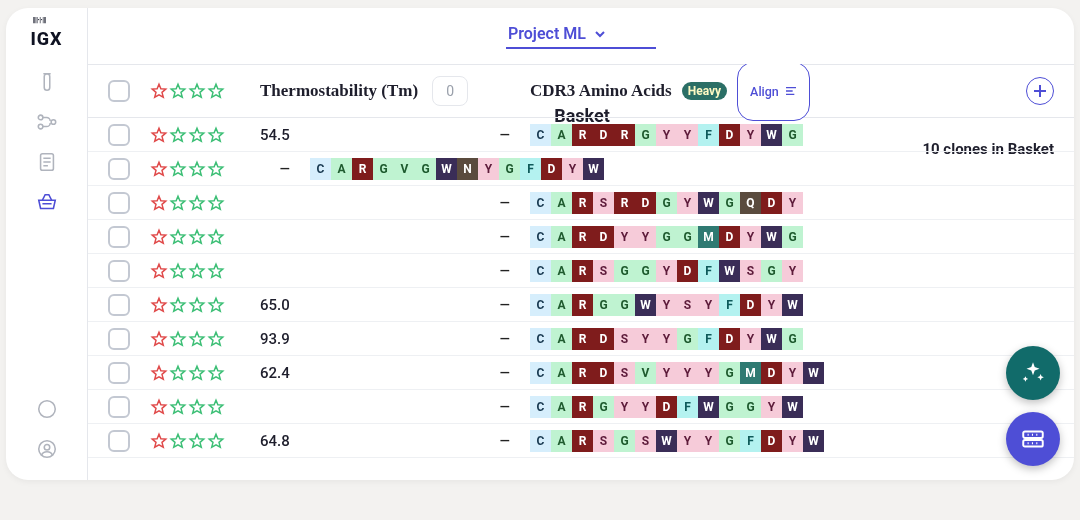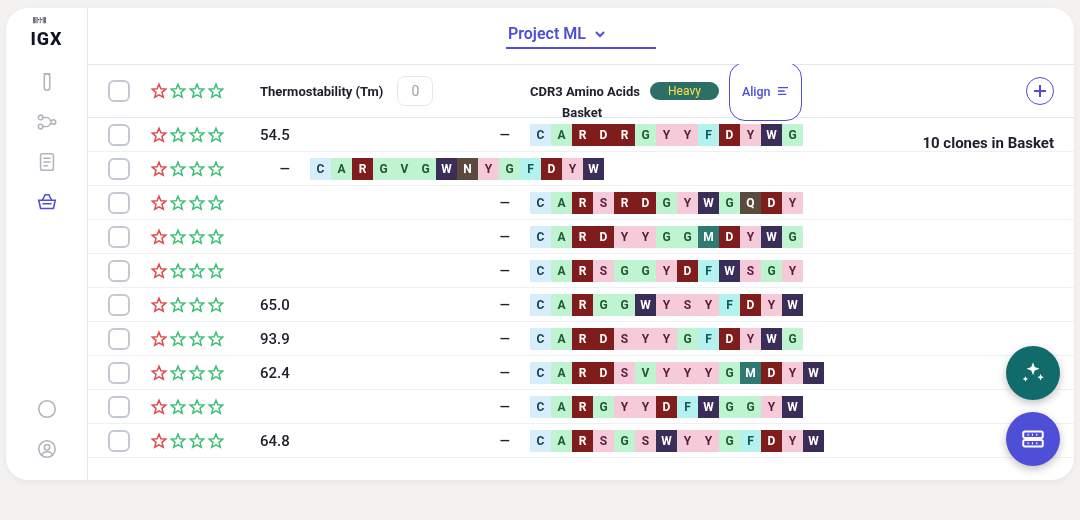--- a/index.html
+++ b/index.html
@@ -25,41 +25,41 @@
   .side-icon.active{color:var(--accent);}
   .side-icon svg{width:22px;height:22px;}
   .side-bottom{margin-top:auto;margin-bottom:14px;display:flex;flex-direction:column;gap:6px;}
   .content{flex:1;display:flex;flex-direction:column;min-width:0;}
   .topbar{height:56px;display:flex;align-items:center;padding:0 20px;gap:14px;flex-direction:column;}
   .briefcase-ic{width:26px;height:26px;color:var(--accent);}
   .project-select{border:none;border-bottom:2px solid var(--accent);color:var(--accent);font-weight:600;font-size:16px;display:flex;align-items:center;gap:8px;padding:2px 2px 4px;cursor:pointer;min-width:150px;}
   .project-select svg{width:12px;height:12px;}
   .top-icon{width:26px;height:26px;color:#7d828d;cursor:pointer;}
   .top-divider{width:1px;height:28px;background:var(--border);margin:0 4px;}
-  .top-title{font-weight:700;font-size:13px;margin-left:2px;text-align:center;}
+  .top-title{font-weight:700;font-size:18px;margin-left:2px;text-align:center;}
   .basket-count{margin-left:auto;font-weight:700;font-size:15px;}
   .table{flex:1;overflow:auto;}
   .thead,.trow{display:flex;align-items:center;padding:0 20px;}
   .thead{height:54px;border-top:1px solid var(--border);border-bottom:1px solid var(--border);}
   .trow{height:var(--row-h);border-bottom:1px solid #eef0f3;}
   .col-chk{width:42px;flex:0 0 42px;}
   .col-stars{width:110px;flex:0 0 110px;}
   .col-tm{width:220px;flex:0 0 220px;}
   .col-dash{width:50px;flex:0 0 50px;text-align:center;font-size:18px;color:#222;}
   .col-seq{flex:1;display:flex;align-items:center;gap:10px;min-width:0;}
   .col-end{width:50px;flex:0 0 50px;display:flex;justify-content:flex-end;}
-  .th{font-weight:700;font-size:13px;}
+  .th{font-weight:700;font-size:17px;font-family:Liberation Serif, serif;}
   .chk{width:22px;height:22px;border:2px solid #c3c8d2;border-radius:6px;cursor:pointer;background:#fff;}
   .stars{display:flex;gap:1px;}
   .star{width:18px;height:18px;}
   .star-red{color:#e04a4a;}
   .star-green{color:#3dbf76;}
   .tm-val{font-weight:500;font-size:15px;}
   .tm-chip{width:36px;height:30px;border:1px solid var(--border);border-radius:8px;display:flex;align-items:center;justify-content:center;color:var(--muted);font-size:14px;}
-  .heavy-badge{background:#2b6f66;color:#fde047;border-radius:12px;padding:2px 18px;font-size:12px;font-weight:400;}
+  .heavy-badge{background:#2b6f66;color:#fef9c3;border-radius:12px;padding:2px 6px;font-size:12px;font-weight:700;}
   .align-btn{border:1.5px solid var(--accent);color:var(--accent);border-radius:16px;padding:21px 12px;font-size:12.5px;display:flex;align-items:center;gap:6px;cursor:pointer;background:#fff;font-weight:500;}
   .align-btn svg{width:12px;height:10px;}
   .add-btn{width:28px;height:28px;border:1.5px solid var(--accent);border-radius:50%;display:flex;align-items:center;justify-content:center;color:var(--accent);cursor:pointer;}
   .seq{display:flex;gap:0;}
   .aa{width:21px;height:22px;display:flex;align-items:center;justify-content:center;font-size:12px;font-weight:700;color:#263;}
   
   .c-C{background:#d6eefc;color:#1a3b52;}
   .c-A{background:#bff3d1;color:#1e5a2e;}
   .c-R{background:#7f1c1c;color:#fff;}
   .c-D{background:#7f1c1c;color:#fff;}

